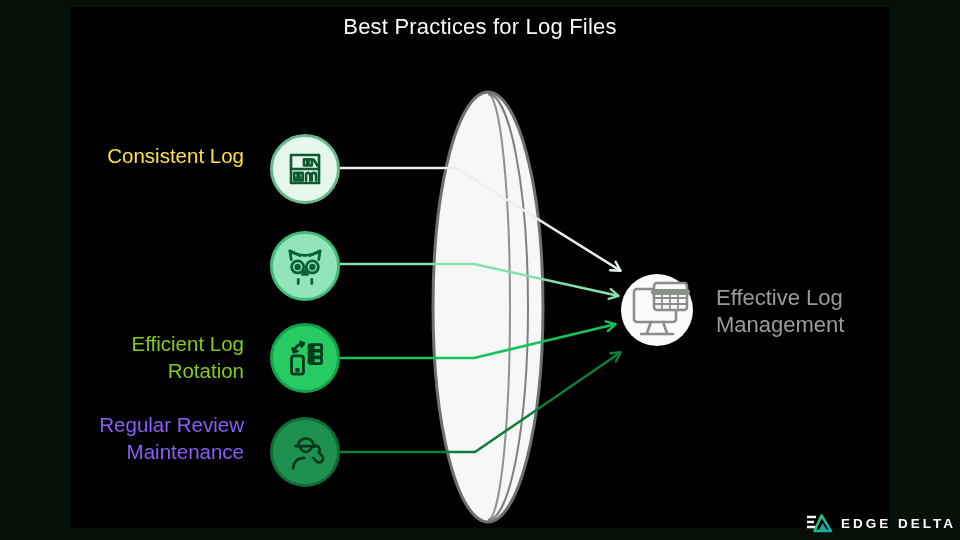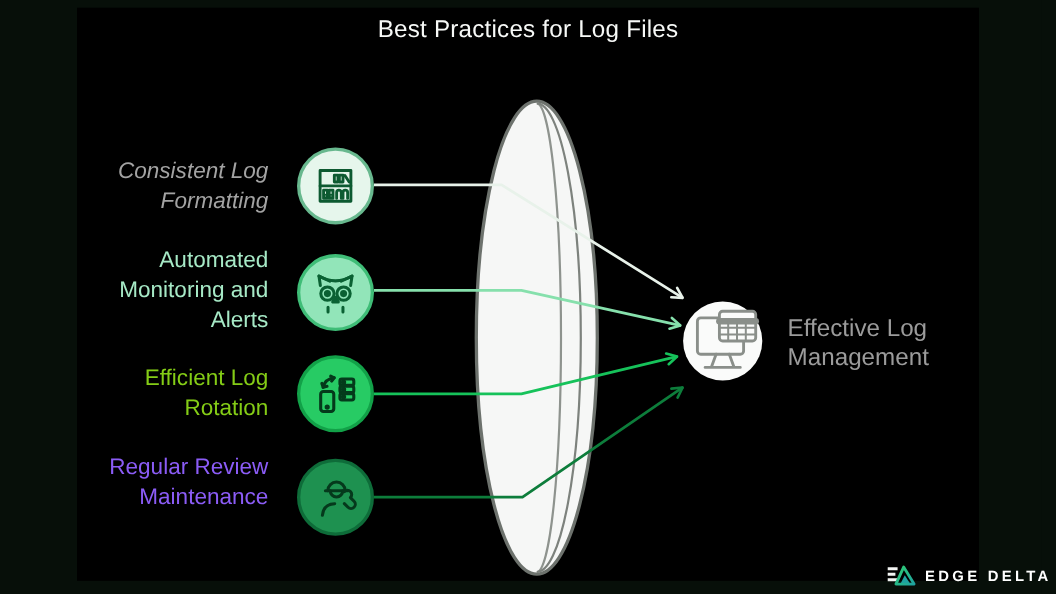--- a/index.html
+++ b/index.html
@@ -7,21 +7,21 @@
   body { font-family: "Liberation Sans", sans-serif; }
   .canvas { position: relative; width: 947px; height: 540px; background: #070f09; }
   .content { position: absolute; left: 70px; top: 7px; width: 820px; height: 521px; background: #000; }
   .title { position: absolute; left: 70px; top: 14px; width: 820px; text-align: center;
            color: #f7f9f7; font-size: 22px; font-weight: 500; letter-spacing: 0.2px; }
   .overlay { position: absolute; left: 0; top: 0; width: 960px; height: 540px; }
 
   .label { position: absolute; right: 703px; width: 240px; text-align: right;
            font-size: 20.5px; line-height: 27px; font-weight: 500; }
   .label .ln { display: block; }
-  .r0 { top: 142px; color: #a3a3a3; font-style: italic; }
+  .r0 { top: 142px; color: #fde047; }
   .r1 { top: 223px; color: #a6e9c6; }
   .r2 { top: 330px; color: #84cc16; }
   .r3 { top: 411px; color: #8b5cf6; }
 
   .circle { position: absolute; left: 270px; width: 70px; height: 70px; border-radius: 50%;
             display: flex; align-items: center; justify-content: center; }
   .c0 { top: 134px; background: #e6f6ec; border: 3px solid #68b88e; color: #0d5a31; }
   .c1 { top: 231px; background: #92e5b9; border: 3px solid #3fbd77; color: #0a6133; }
   .c2 { top: 323px; background: #27cb64; border: 3px solid #12a148; color: #043a1b; }
   .c3 { top: 417px; background: #1e9150; border: 3px solid #0e6c39; color: #05391c; }
@@ -78,26 +78,20 @@
       <rect x="634" y="289" width="42" height="33" rx="3"></rect>
       <path d="M651 322 L647 333 M663 322 L667 333 M641 334 H673"></path>
       <rect x="654" y="283" width="33" height="27" rx="3" fill="#fafbfa"></rect>
       <path d="M654 292 H687" stroke-width="6"></path>
       <path d="M662 292 V310 M670 292 V310 M678 292 V310 M654 298 H687 M654 304 H687" stroke-width="1.8"></path>
     </g>
   </svg>
 
   <div class="label r0">
     <span class="ln">Consistent Log</span>
-    <span class="ln">Formatting</span>
-  </div>
-  <div class="label r1">
-    <span class="ln">Automated</span>
-    <span class="ln">Monitoring and</span>
-    <span class="ln">Alerts</span>
   </div>
   <div class="label r2">
     <span class="ln">Efficient Log</span>
     <span class="ln">Rotation</span>
   </div>
   <div class="label r3">
     <span class="ln">Regular Review</span>
     <span class="ln">Maintenance</span>
   </div>
 

